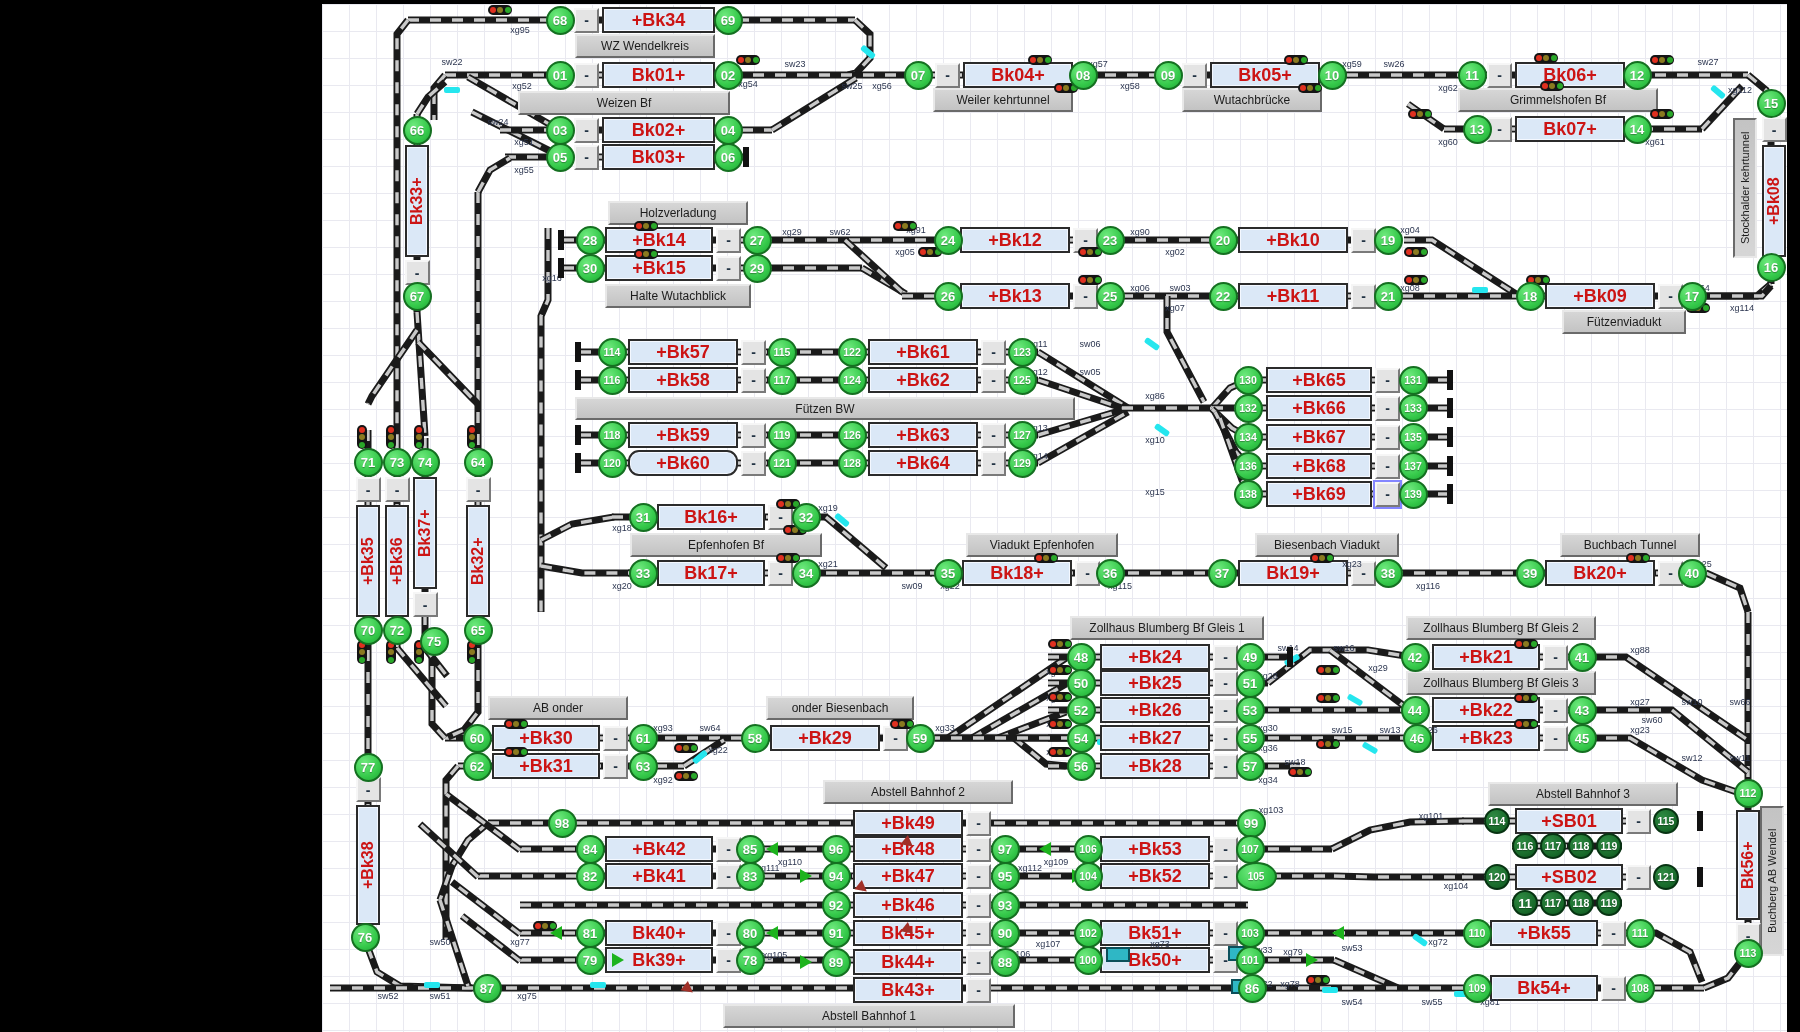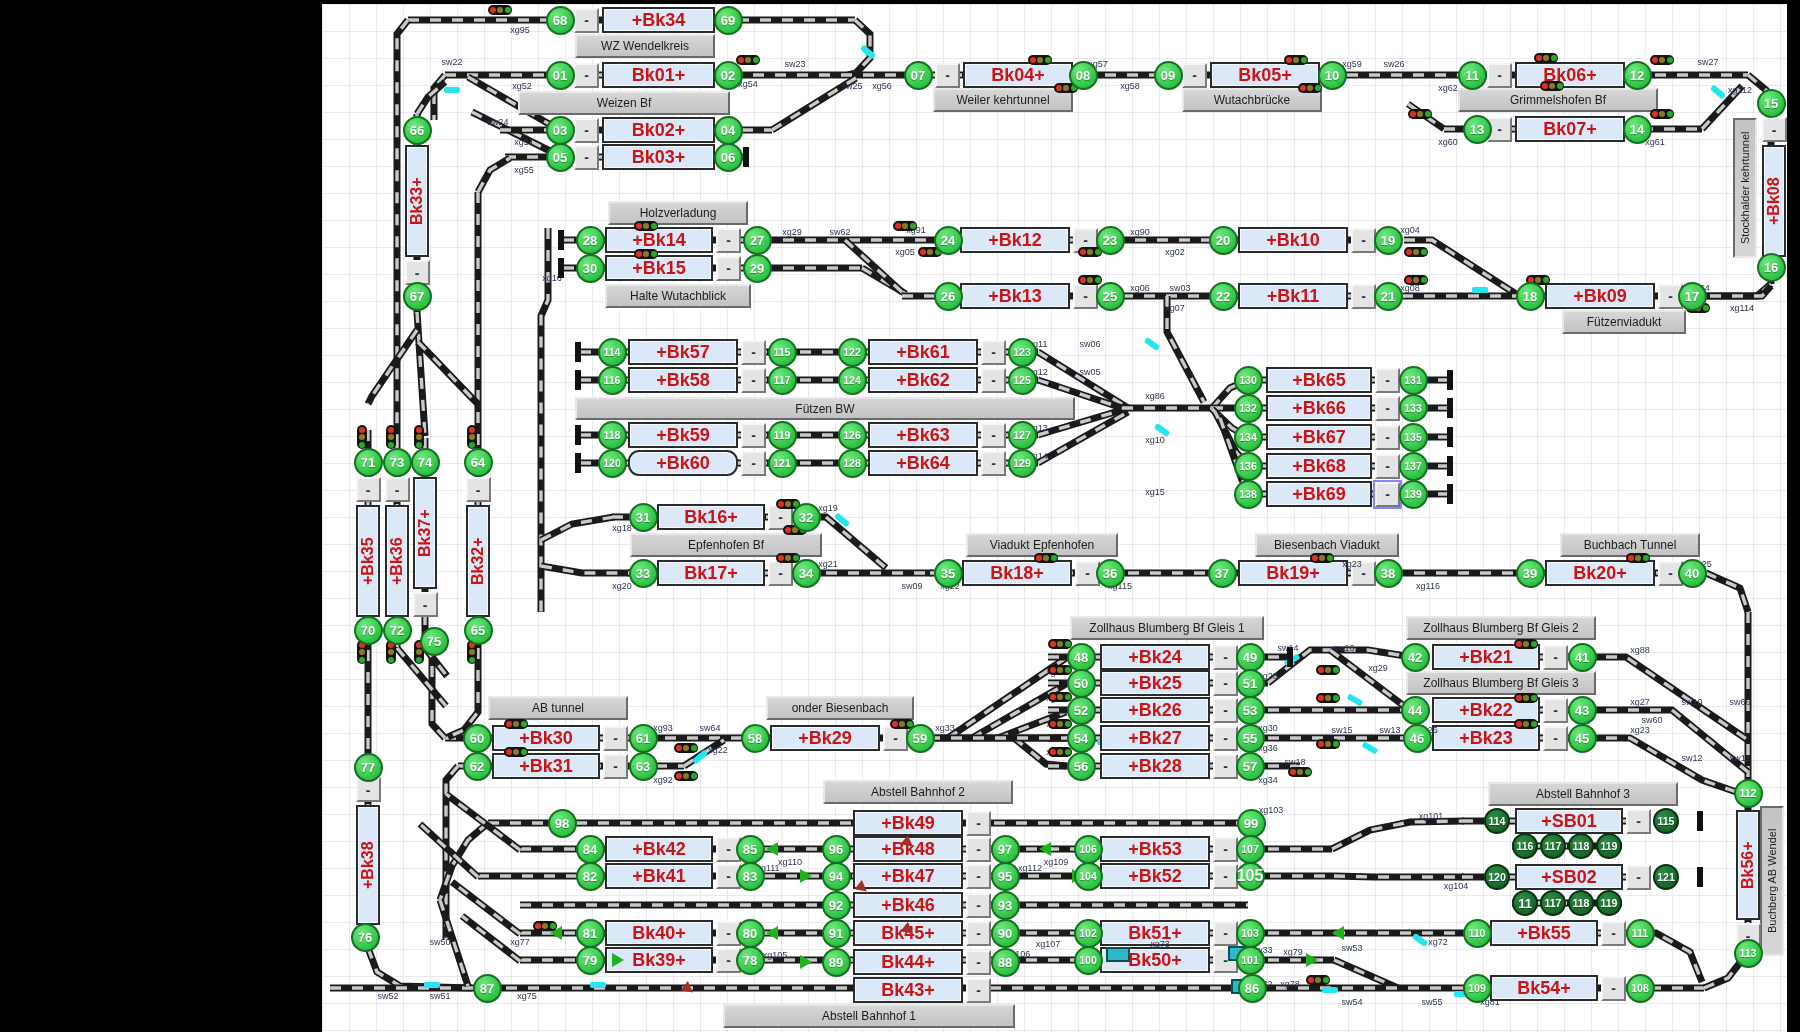--- a/index.html
+++ b/index.html
@@ -282,21 +282,21 @@
     <div class="station" style="left: 605px; top: 284px; width: 146px; height: 24px;">Halte Wutachblick</div>
     <div class="station" style="left: 1562px; top: 310px; width: 124px; height: 24px;">Fützenviadukt</div>
     <div class="station" style="left: 575px; top: 397px; width: 500px; height: 23px;">Fützen BW</div>
     <div class="station" style="left: 630px; top: 533px; width: 192px; height: 24px;">Epfenhofen Bf</div>
     <div class="station" style="left: 966px; top: 533px; width: 152px; height: 24px;">Viadukt Epfenhofen</div>
     <div class="station" style="left: 1255px; top: 533px; width: 144px; height: 24px;">Biesenbach Viadukt</div>
     <div class="station" style="left: 1560px; top: 533px; width: 140px; height: 24px;">Buchbach Tunnel</div>
     <div class="station" style="left: 1070px; top: 616px; width: 194px; height: 24px;">Zollhaus Blumberg Bf Gleis 1</div>
     <div class="station" style="left: 1406px; top: 616px; width: 190px; height: 24px;">Zollhaus Blumberg Bf Gleis 2</div>
     <div class="station" style="left: 1406px; top: 671px; width: 190px; height: 24px;">Zollhaus Blumberg Bf Gleis 3</div>
-    <div class="station" style="left: 488px; top: 696px; width: 140px; height: 24px;">AB tunnel</div>
+    <div class="station" style="left: 488px; top: 696px; width: 140px; height: 24px;">AB onder</div>
     <div class="station" style="left: 766px; top: 696px; width: 148px; height: 24px;">onder Biesenbach</div>
     <div class="station" style="left: 823px; top: 780px; width: 190px; height: 24px;">Abstell Bahnhof 2</div>
     <div class="station" style="left: 1488px; top: 782px; width: 190px; height: 24px;">Abstell Bahnhof 3</div>
     <div class="station" style="left: 723px; top: 1004px; width: 292px; height: 24px;">Abstell Bahnhof 1</div>
     <div class="station v" style="left: 1760px; top: 806px; width: 24px; height: 150px;">Buchberg AB Wendel</div>
     <div class="block" style="left: 602px; top: 7px; width: 113px; height: 26px;">+Bk34</div>
     <div class="minus" style="left: 574px; top: 7.5px;">-</div>
     <div class="block" style="left: 602px; top: 62px; width: 113px; height: 26px;">Bk01+</div>
     <div class="minus" style="left: 574px; top: 62.5px;">-</div>
     <div class="block" style="left: 602px; top: 117px; width: 113px; height: 26px;">Bk02+</div>
@@ -545,21 +545,21 @@
     <div class="sig" style="font-size: 13px; left: 735.5px; top: 834.5px; width: 29px; height: 29px;">85</div>
     <div class="sig" style="font-size: 13px; left: 821.5px; top: 834.5px; width: 29px; height: 29px;">96</div>
     <div class="sig" style="font-size: 13px; left: 990.5px; top: 834.5px; width: 29px; height: 29px;">97</div>
     <div class="sig" style="font-size: 10.5px; left: 1073.5px; top: 834.5px; width: 29px; height: 29px;">106</div>
     <div class="sig" style="font-size: 10.5px; left: 1235.5px; top: 834.5px; width: 29px; height: 29px;">107</div>
     <div class="sig" style="font-size: 13px; left: 575.5px; top: 861.5px; width: 29px; height: 29px;">82</div>
     <div class="sig" style="font-size: 13px; left: 735.5px; top: 861.5px; width: 29px; height: 29px;">83</div>
     <div class="sig" style="font-size: 13px; left: 821.5px; top: 861.5px; width: 29px; height: 29px;">94</div>
     <div class="sig" style="font-size: 13px; left: 990.5px; top: 861.5px; width: 29px; height: 29px;">95</div>
     <div class="sig" style="font-size: 10.5px; left: 1073.5px; top: 861.5px; width: 29px; height: 29px;">104</div>
-    <div class="sig" style="font-size: 16px; left: 1235.5px; top: 861.5px; width: 29px; height: 29px;">105</div>
+    <div class="sig" style="font-size: 10px; left: 1235.5px; top: 861.5px; width: 41px; height: 29px;">105</div>
     <div class="sig" style="font-size: 13px; left: 821.5px; top: 890.5px; width: 29px; height: 29px;">92</div>
     <div class="sig" style="font-size: 13px; left: 990.5px; top: 890.5px; width: 29px; height: 29px;">93</div>
     <div class="sig" style="font-size: 13px; left: 575.5px; top: 918.5px; width: 29px; height: 29px;">81</div>
     <div class="sig" style="font-size: 13px; left: 735.5px; top: 918.5px; width: 29px; height: 29px;">80</div>
     <div class="sig" style="font-size: 13px; left: 821.5px; top: 918.5px; width: 29px; height: 29px;">91</div>
     <div class="sig" style="font-size: 13px; left: 990.5px; top: 918.5px; width: 29px; height: 29px;">90</div>
     <div class="sig" style="font-size: 10.5px; left: 1073.5px; top: 918.5px; width: 29px; height: 29px;">102</div>
     <div class="sig" style="font-size: 10.5px; left: 1235.5px; top: 918.5px; width: 29px; height: 29px;">103</div>
     <div class="sig" style="font-size: 10.5px; left: 1462.5px; top: 918.5px; width: 29px; height: 29px;">110</div>
     <div class="sig" style="font-size: 10.5px; left: 1625.5px; top: 918.5px; width: 29px; height: 29px;">111</div>

